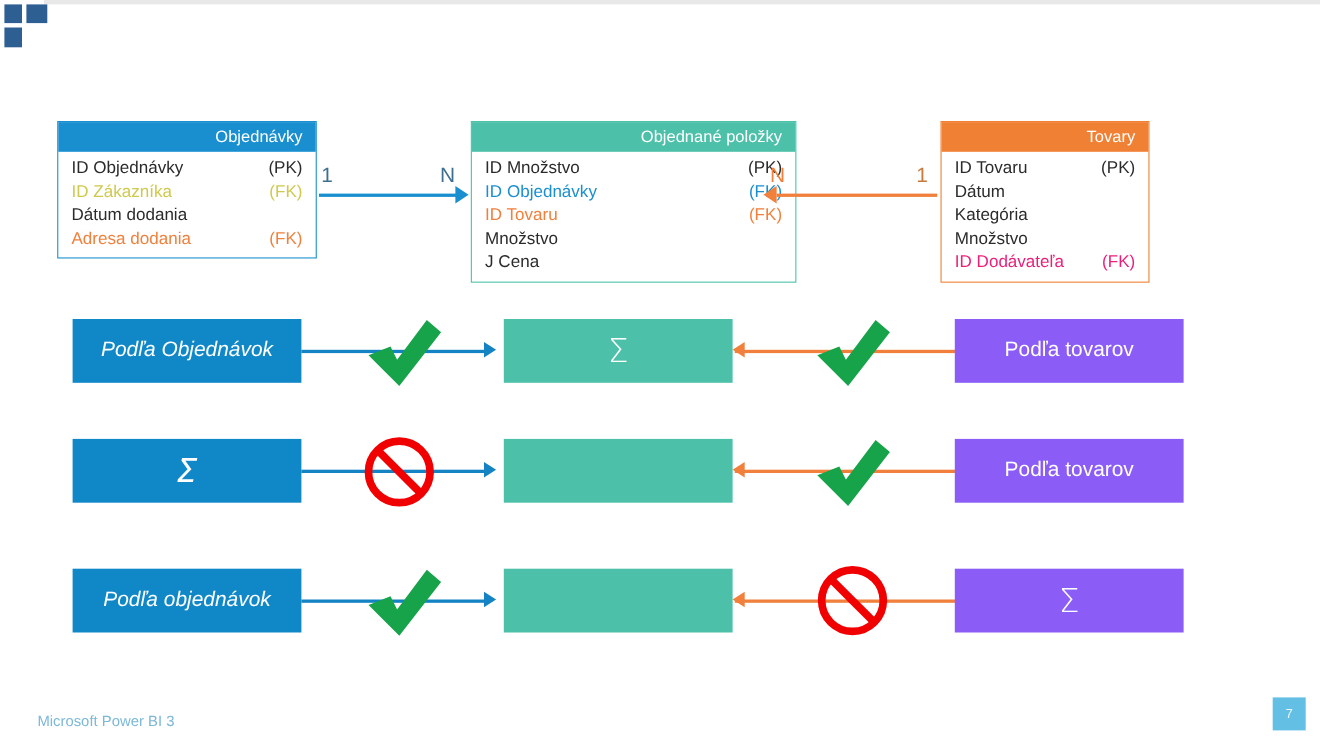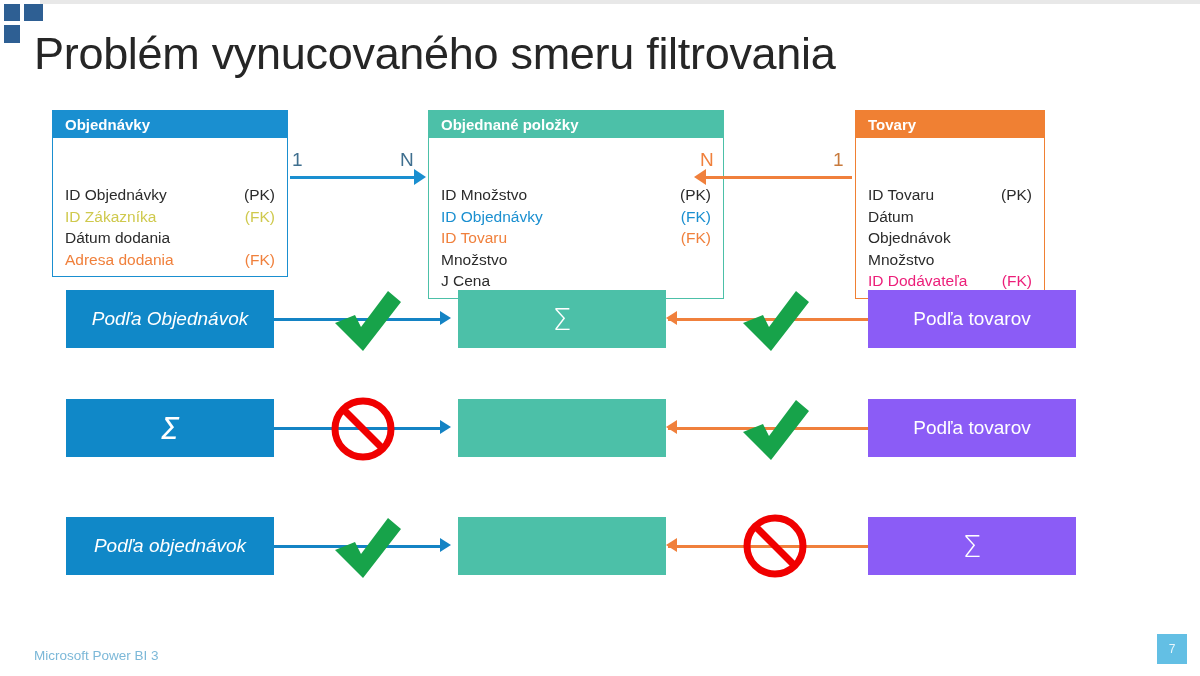--- a/index.html
+++ b/index.html
@@ -21,24 +21,24 @@
   
   .title{
     position:absolute;left:34px;top:26px;width:1000px;
     font-size:45px;line-height:56px;color:#262626;font-weight:400;
     letter-spacing:-0.3px;white-space:nowrap;
   }
 
   
   .ertable{position:absolute;background:#ffffff;box-sizing:border-box;}
   .ertable .hdr{
-    color:#ffffff;font-weight:bold;font-size:15px;
-    padding:5px 12px 6px 12px;box-sizing:border-box;height:27px;line-height:17px;
+    color:#ffffff;font-weight:normal;font-size:15px;
+    padding:5px 12px 6px 12px;box-sizing:border-box;height:27px;line-height:17px;text-align:right;
   }
-  .ertable .body{padding:4px 12px 6px 12px;margin-top:42px;}
+  .ertable .body{padding:4px 12px 6px 12px;}
   .row{display:flex;justify-content:space-between;font-size:15.5px;line-height:21.5px;color:#2b2b2b;white-space:nowrap;}
   .row .fk{margin-left:14px;}
 
   #t-orders{left:52px;top:110px;width:236px;border:1.5px solid #1a8fd0;}
   #t-orders .hdr{background:#1a8fd0;}
   #t-items{left:428px;top:110px;width:296px;border:1.5px solid #4cc0a8;}
   #t-items .hdr{background:#4cc0a8;}
   #t-goods{left:855px;top:110px;width:190px;border:1.5px solid #f08033;}
   #t-goods .hdr{background:#f08033;}
 
@@ -89,21 +89,20 @@
 <div class="slide">
 
   <div class="top-strip"></div>
 
   <div class="logo">
     <i class="s1"></i>
     <i class="s2"></i>
     <i class="s3"></i>
   </div>
 
-  <div class="title">Problém vynucovaného smeru filtrovania</div>
 
   <div class="ertable" id="t-orders">
     <div class="hdr">Objednávky</div>
     <div class="body">
       <div class="row">
         <span class="c-dark">ID Objednávky</span>
         <span class="fk c-dark">(PK)</span>
       </div>
       <div class="row">
         <span class="c-olive">ID Zákazníka</span>
@@ -151,21 +150,21 @@
     <div class="body">
       <div class="row">
         <span class="c-dark">ID Tovaru</span>
         <span class="fk c-dark">(PK)</span>
       </div>
       <div class="row">
         <span class="c-dark">Dátum</span>
         <span class="fk c-dark"></span>
       </div>
       <div class="row">
-        <span class="c-dark">Objednávok</span>
+        <span class="c-dark">Kategória</span>
         <span class="fk c-dark"></span>
       </div>
       <div class="row">
         <span class="c-dark">Množstvo</span>
         <span class="fk c-dark"></span>
       </div>
       <div class="row">
         <span class="c-pink">ID Dodávateľa</span>
         <span class="fk c-pink">(FK)</span>
       </div>

